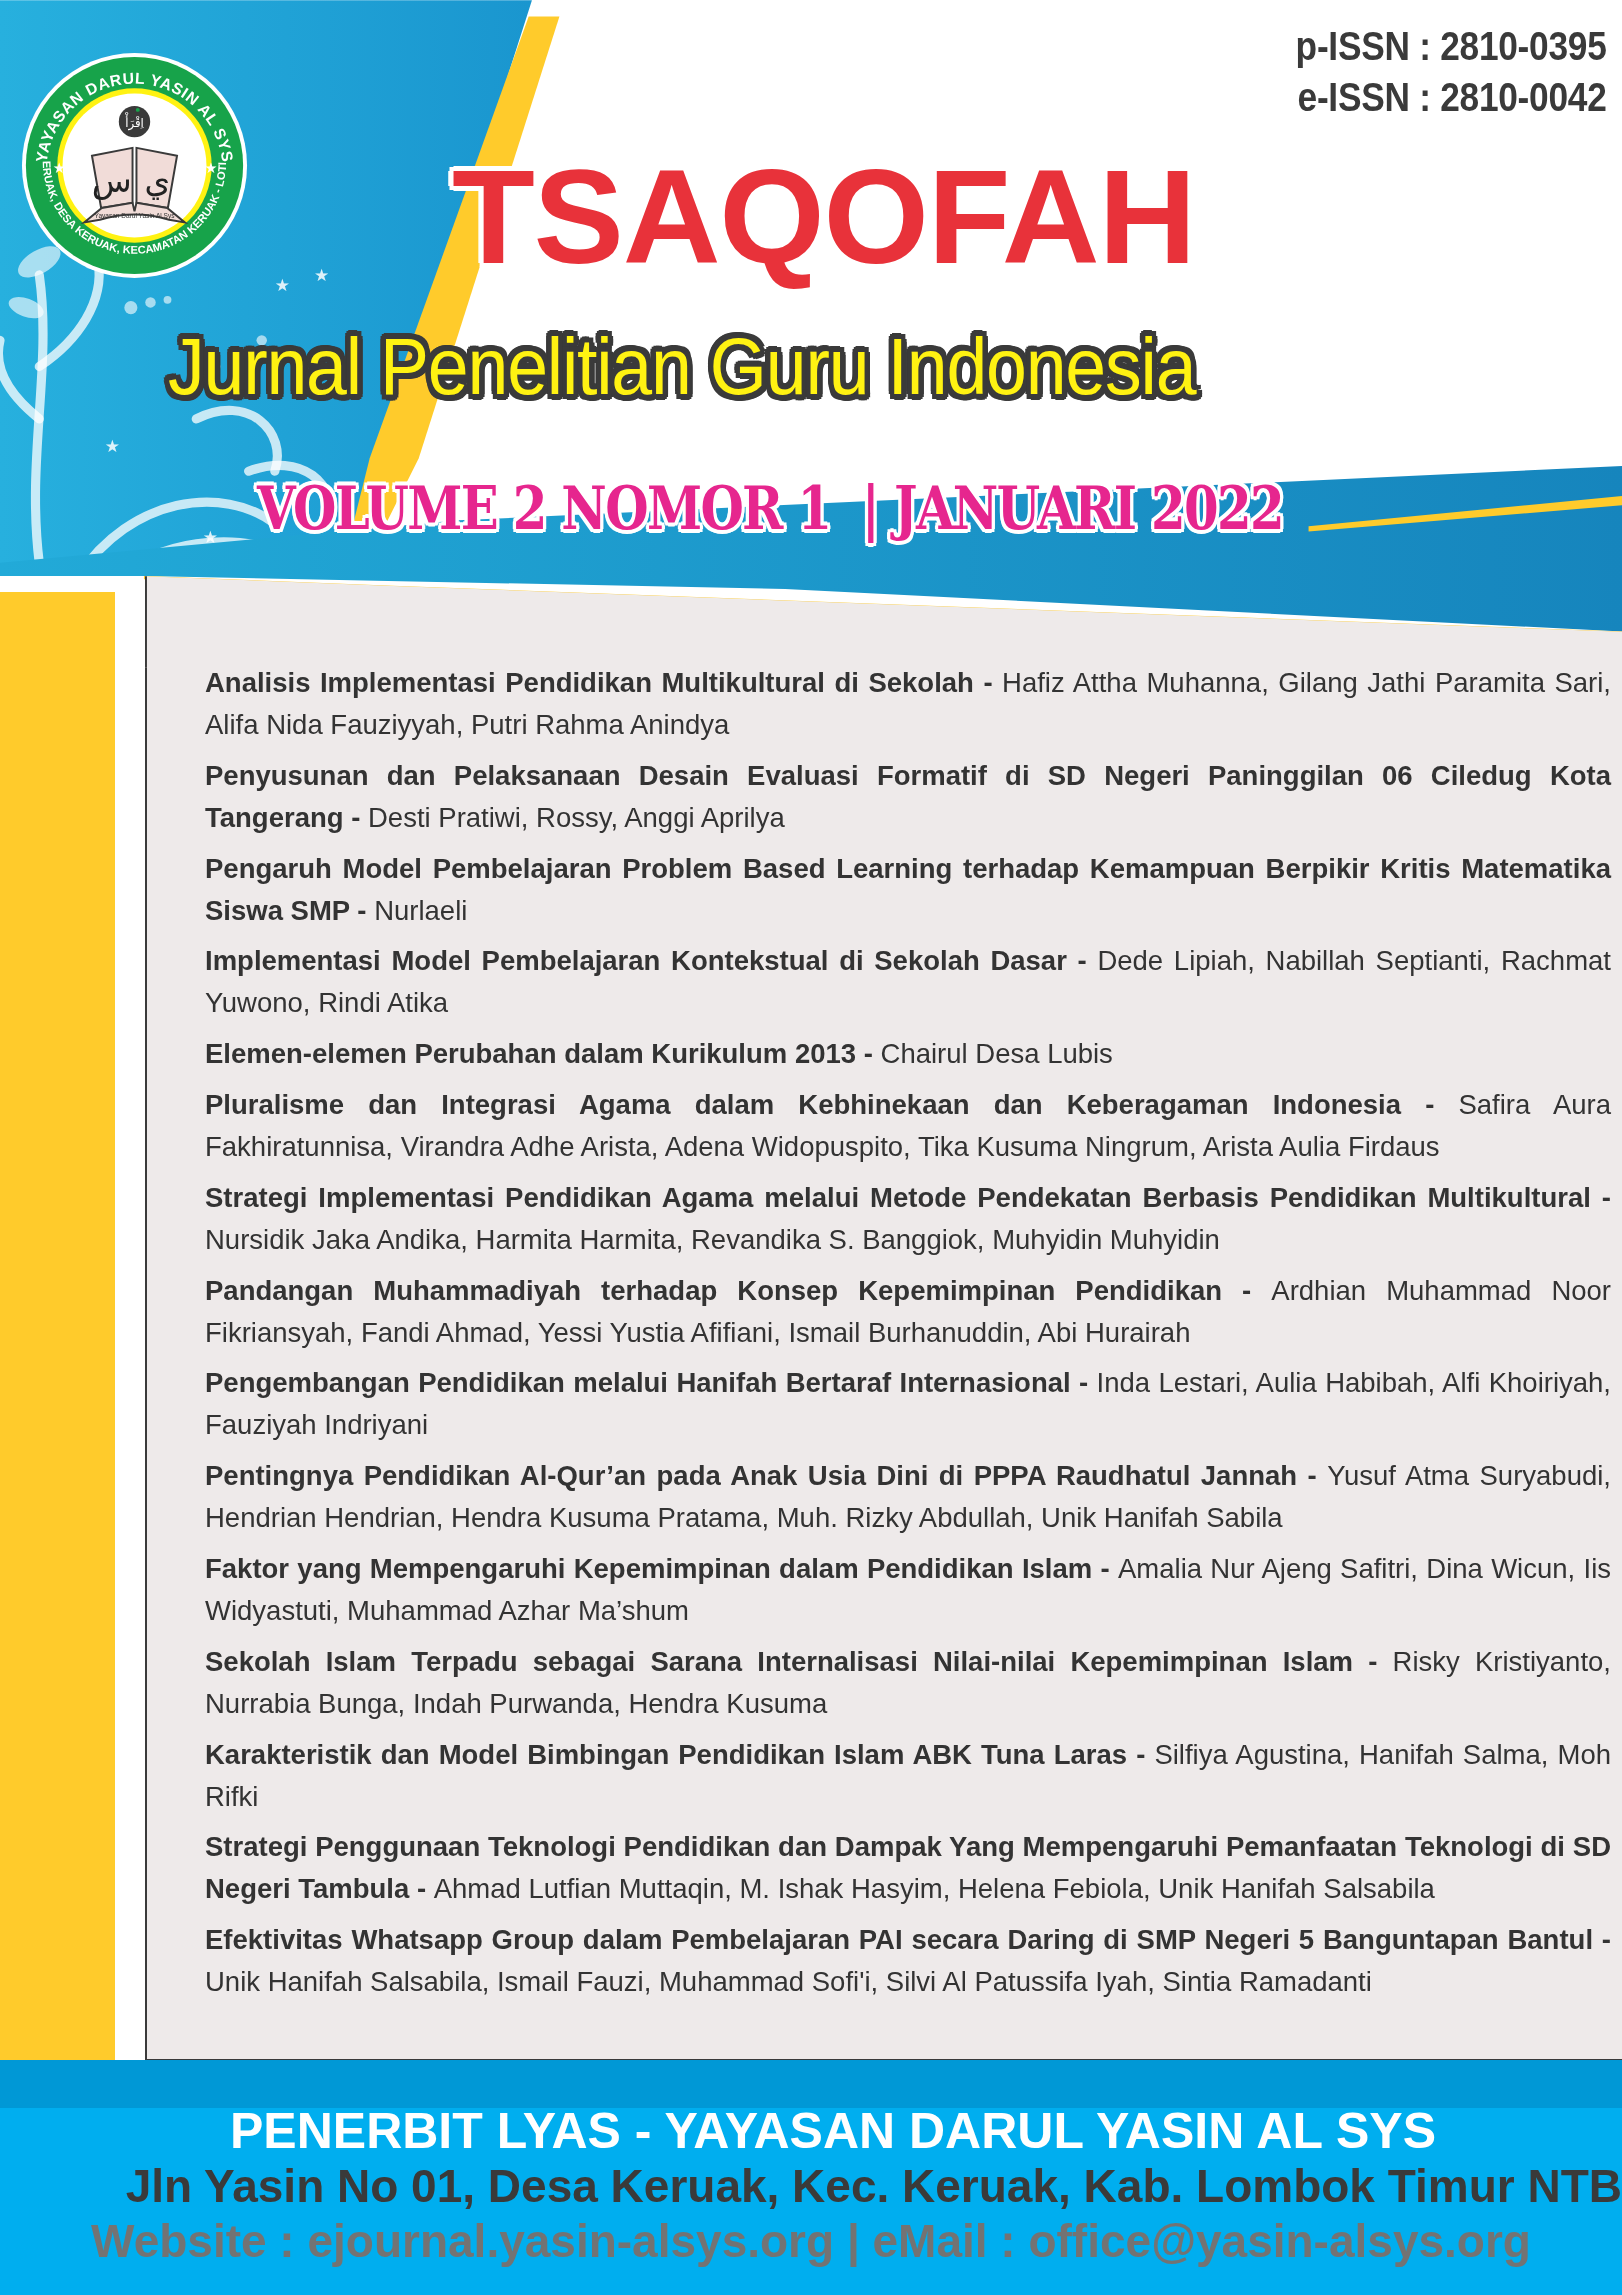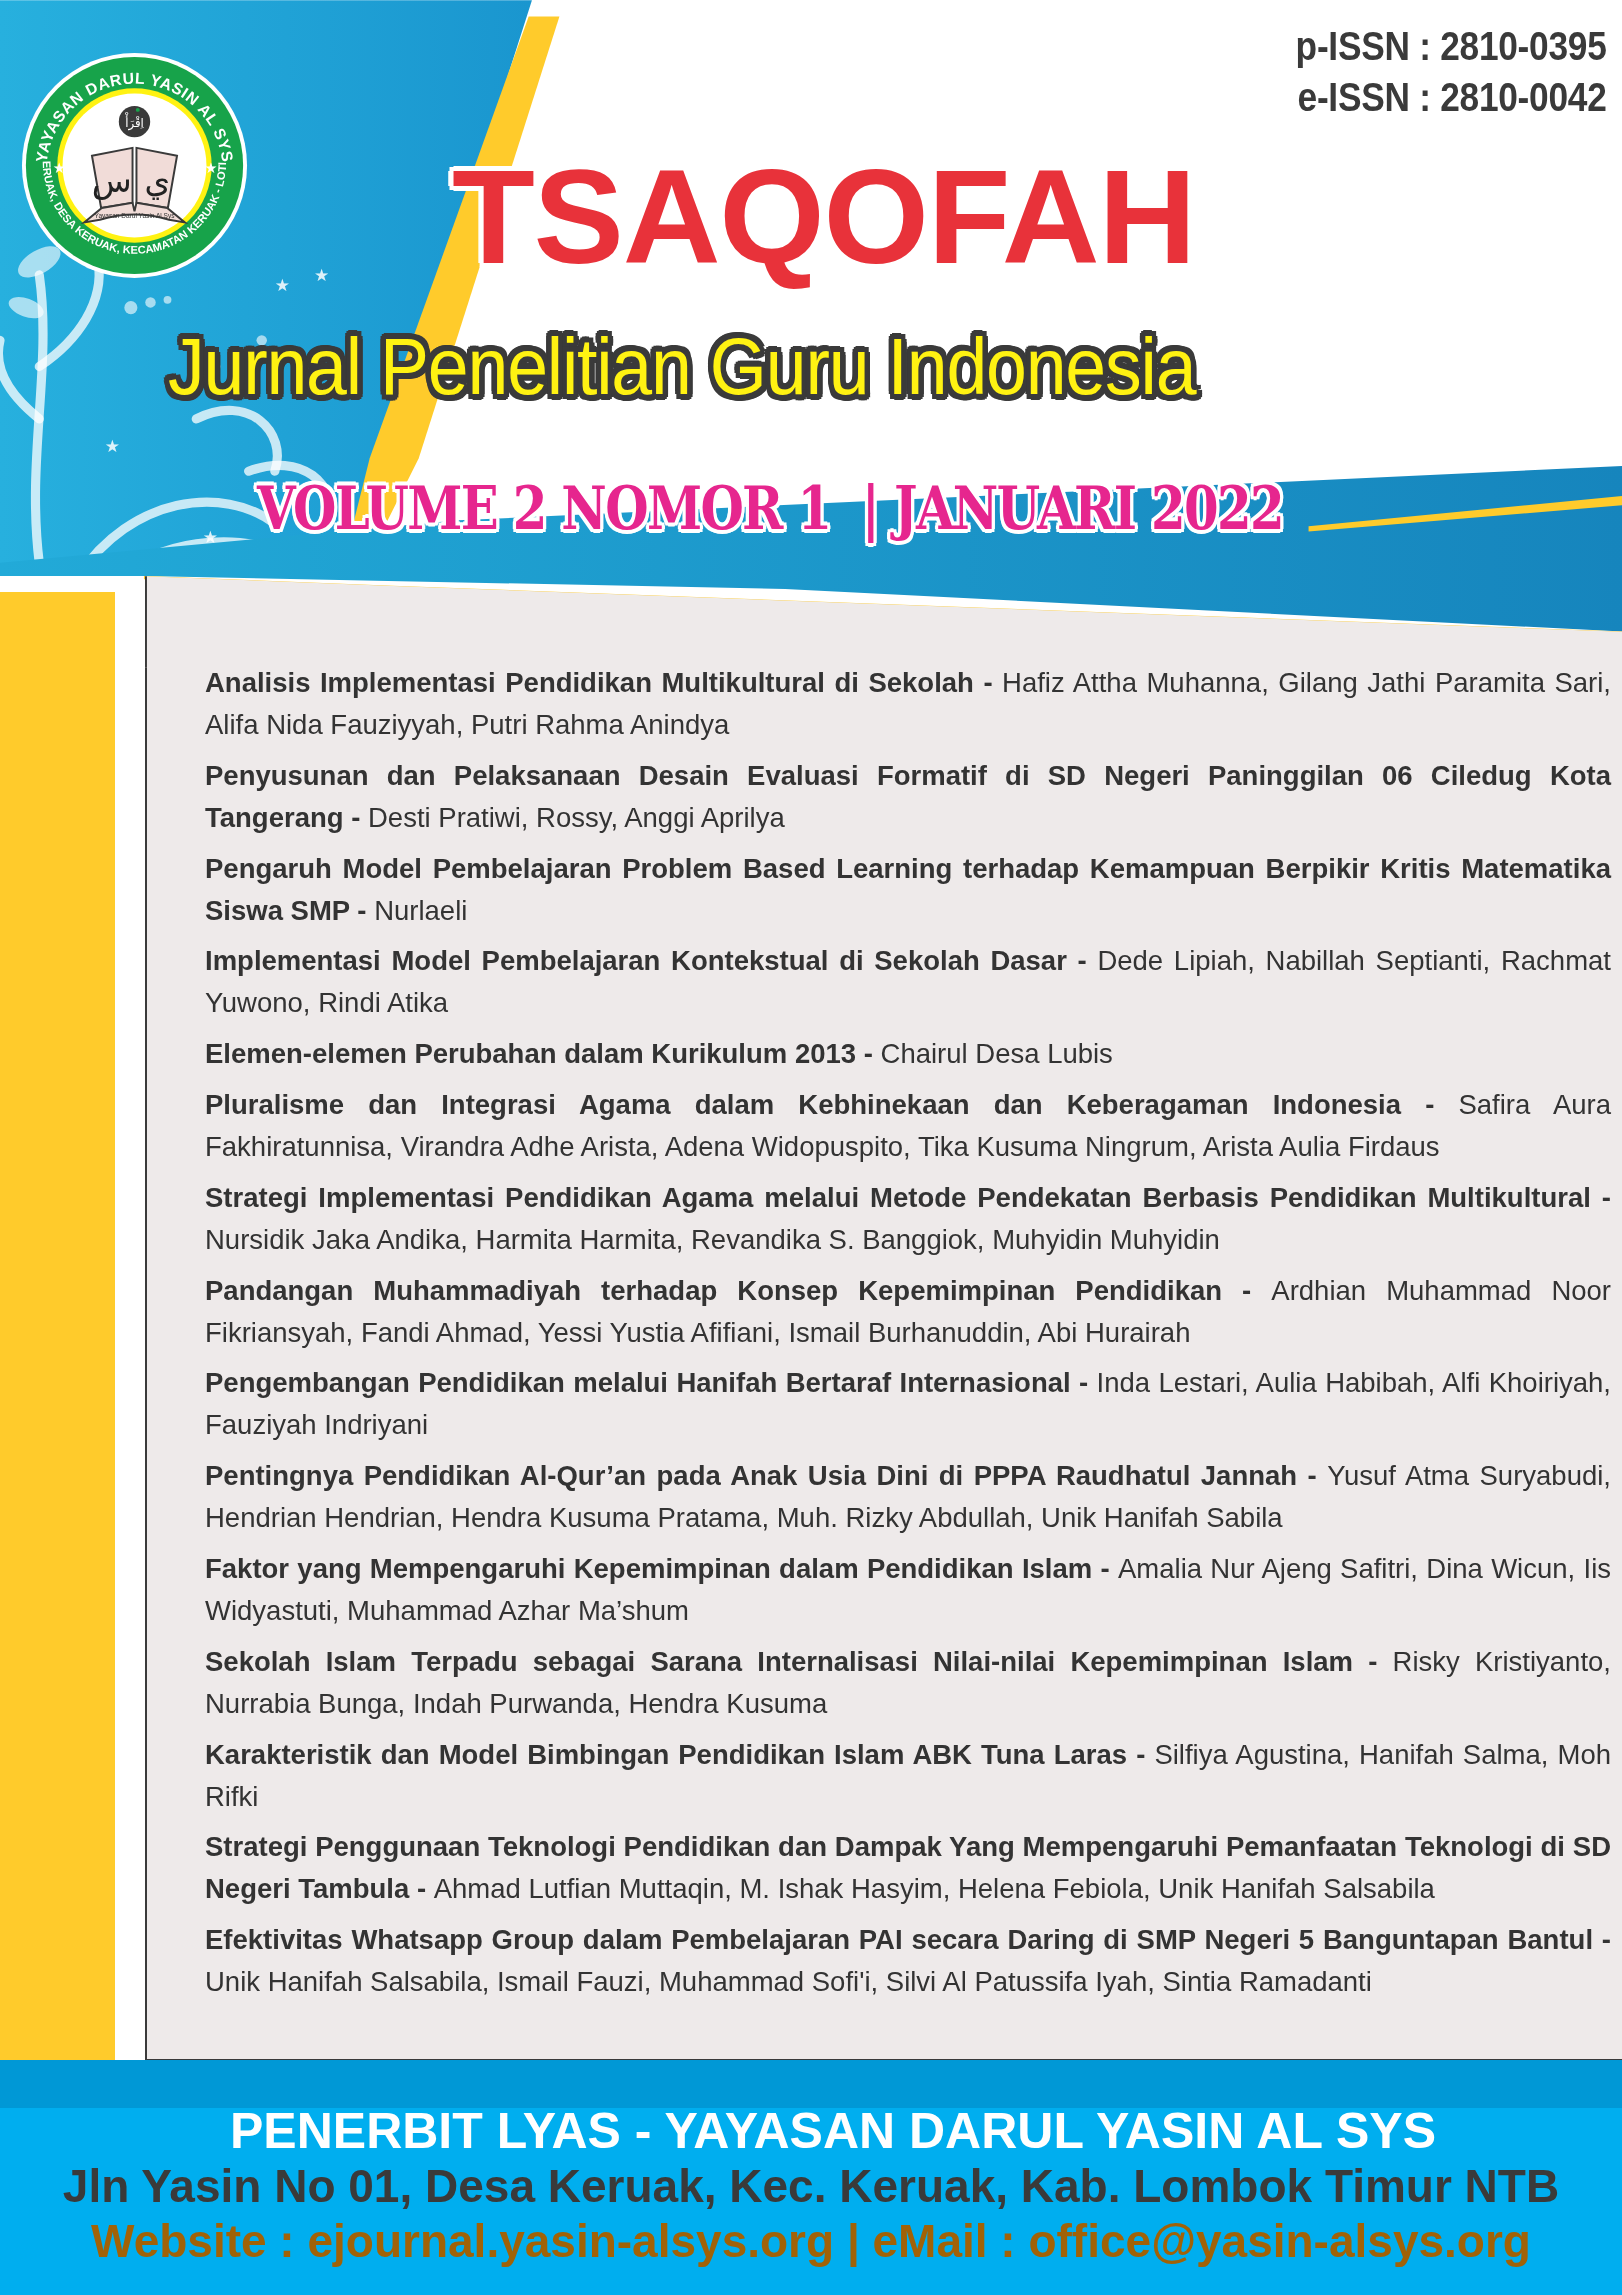--- a/index.html
+++ b/index.html
@@ -77,22 +77,22 @@
   }
   .article .t { font-weight: bold; }
 
   
   .footer-dark { left: 0; top: 2060px; width: 1622px; height: 48px; background: #0098D6; }
   .footer-light { left: 0; top: 2108px; width: 1622px; height: 187px; background: #00AEEF; }
   .footer-text {
     left: 0; width: 1622px; text-align: center; font-weight: bold; white-space: nowrap;
   }
   .f1 { top: 2102px; font-size: 50px; line-height: 59px; color: #ffffff; margin-left: 22px; }
-  .f2 { top: 2159px; font-size: 46px; line-height: 55px; color: #3a3a3a; }
-  .f3 { top: 2214px; font-size: 46px; line-height: 55px; color: #a16207; }
+  .f2 { top: 2159px; font-size: 46px; line-height: 55px; color: #3a3a3a; text-align: right; }
+  .f3 { top: 2214px; font-size: 46px; line-height: 55px; color: #737373; }
 </style>
 </head>
 <body>
 
 <svg id="bg-shapes" viewBox="0 0 2479 1100" width="1622" height="720">
   <defs>
     <linearGradient id="gBlue" x1="0" y1="0" x2="1" y2="0">
       <stop offset="0" stop-color="#27B0DE"></stop>
       <stop offset="1" stop-color="#1A96CF"></stop>
     </linearGradient>

